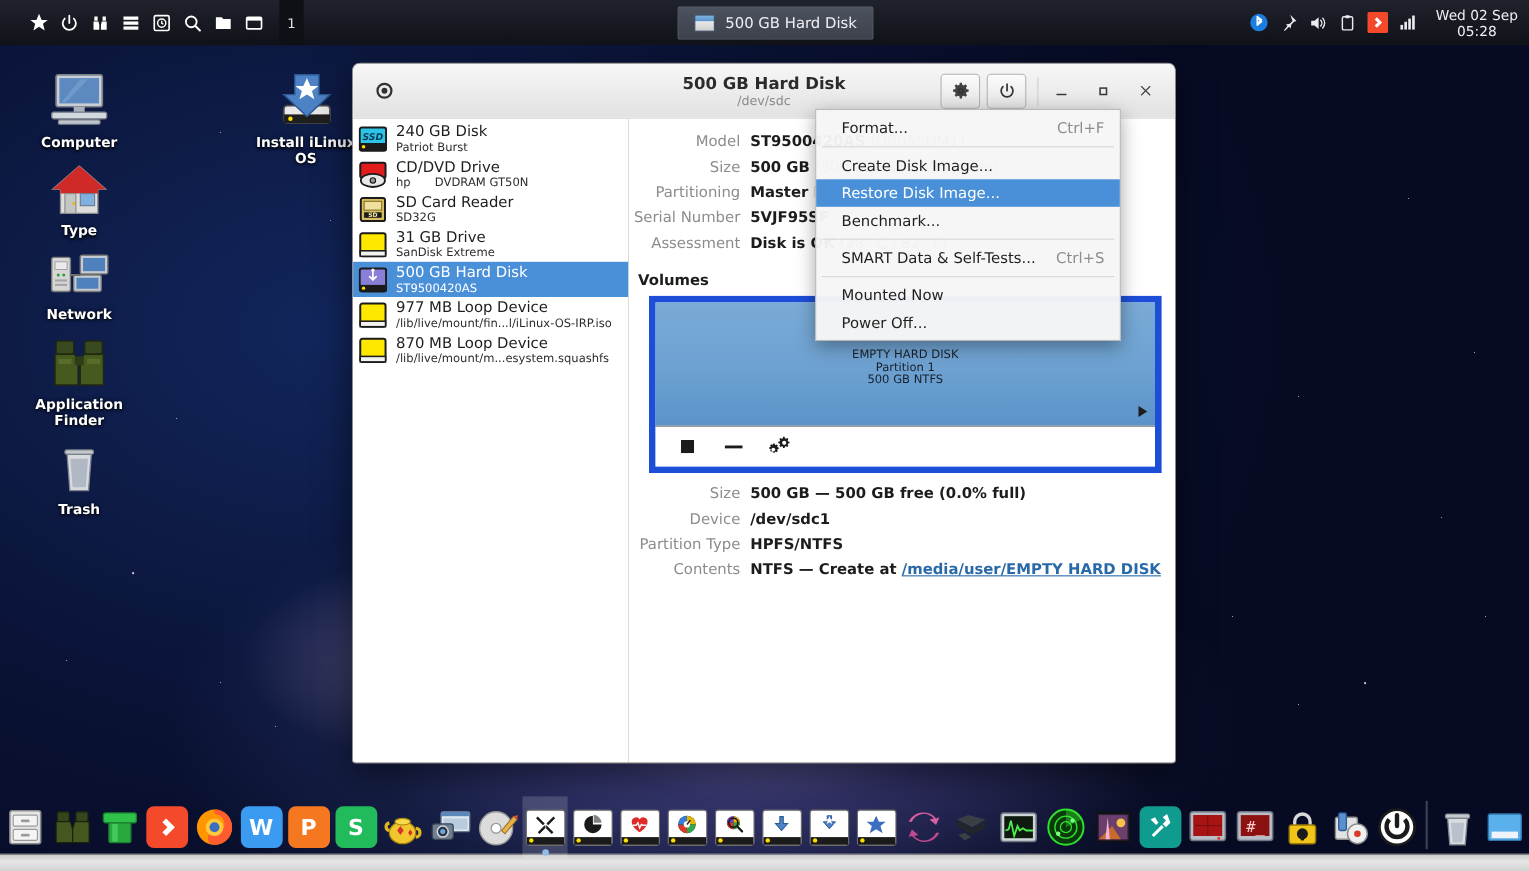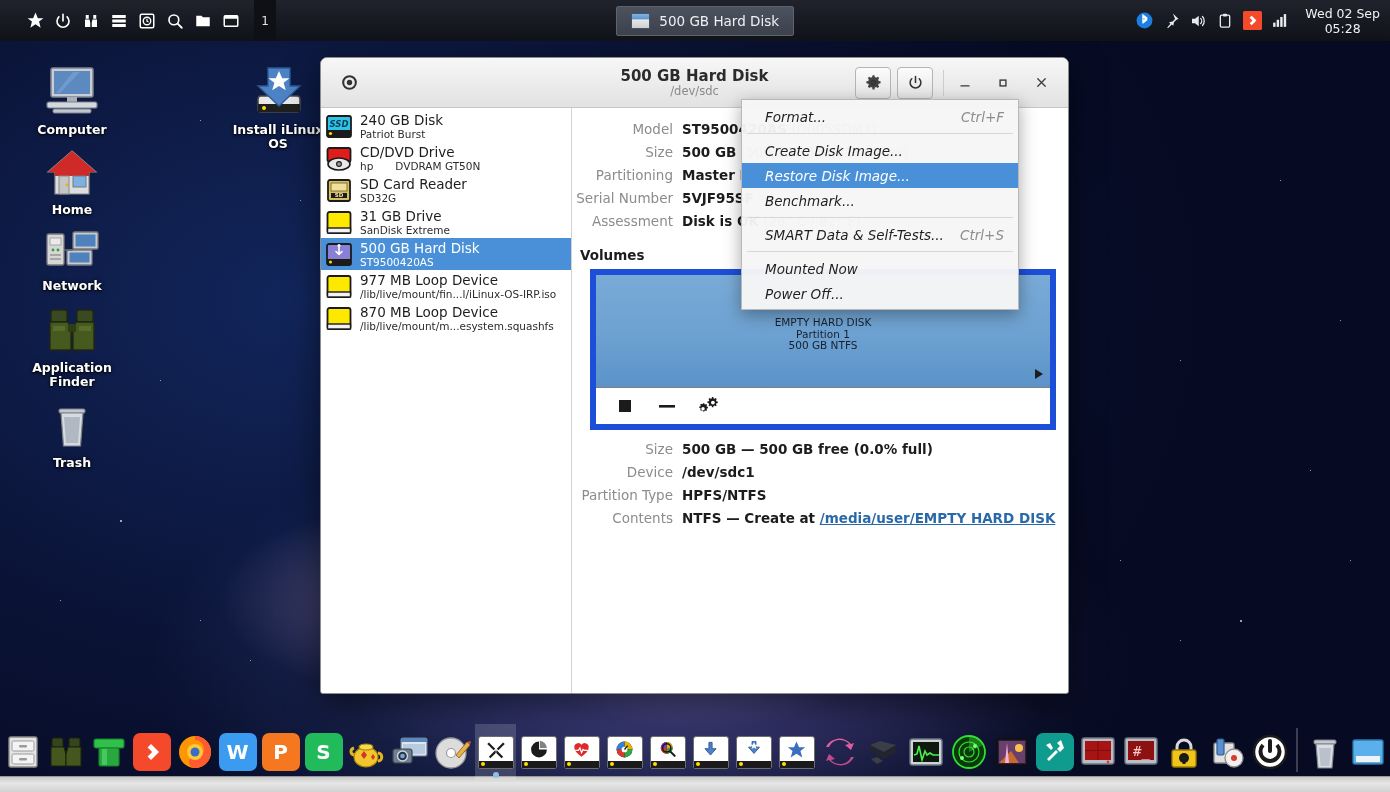--- a/index.html
+++ b/index.html
@@ -178,21 +178,21 @@
   #menu {
     position: absolute; left: 420px; top: 41px; width: 278px;
     background: rgba(246,246,246,0.965);
     border: 1px solid #b9b9b9;
     box-shadow: 0 5px 16px rgba(0,0,0,.35);
     z-index: 60;
     padding: 4px 0 3px 0;
   }
   .mitem {
     height: 25px; display: flex; align-items: center;
-    padding: 0 14px 0 23px; font-size: 13.5px; color: #1f1f1f; font-style: italic;
+    padding: 0 14px 0 23px; font-size: 13.5px; color: #1f1f1f;
   }
   .mitem .accel { margin-left: auto; color: #8d8d8d; }
   .mitem.hl { background: #4a90d9; color: #fff; text-align: center; }
   .mitem.hl .accel { color: #e6eef8; }
   .msep { height: 1px; background: #d7d7d7; margin: 4px 5px; }
 
   
   #dock {
     position: absolute; left: 0; bottom: 0; width: 1390px; height: 72px;
     z-index: 40;
@@ -372,21 +372,21 @@
 <div class="dicon" style="left:18px; top:142px;">
   <div class="glyph">
     <svg width="54" height="50" viewBox="0 0 54 50">
       <path d="M27 3 L51 24 L44 24 L44 46 L10 46 L10 24 L3 24z" fill="#dedede" stroke="#8a8a8a" stroke-width="1.2"></path>
       <path d="M27 3 L51 24 L44 24 L44 28 L10 28 L10 24 L3 24z" fill="#cf2a28"></path>
       <rect x="28" y="28" width="13" height="11" fill="#7fb0e0" stroke="#6b7c8c" stroke-width="1"></rect>
       <rect x="14" y="28" width="10" height="18" fill="#c5c5c5" stroke="#8a8a8a" stroke-width="1"></rect>
       <circle cx="22" cy="37" r="1.3" fill="#e8b800"></circle>
     </svg>
   </div>
-  <div>Home</div>
+  <div>Type</div>
 </div>
 
 <div class="dicon" style="left:18px; top:218px;">
   <div class="glyph">
     <svg width="58" height="48" viewBox="0 0 58 48">
       <rect x="4" y="8" width="17" height="31" rx="2" fill="#d6d6d6" stroke="#7a7a7a" stroke-width="1.3"></rect>
       <rect x="7" y="12" width="11" height="7" fill="#eaeaea" stroke="#9a9a9a" stroke-width=".8"></rect>
       <circle cx="10" cy="24" r="1.4" fill="#2fa02f"></circle>
         <circle cx="15" cy="24" r="1.4" fill="#2fa02f"></circle>
       <rect x="7" y="28" width="11" height="2" fill="#a6a6a6"></rect>

